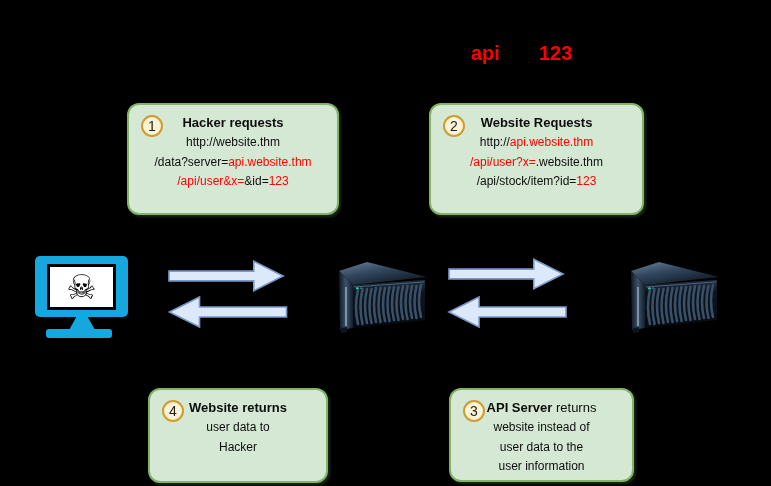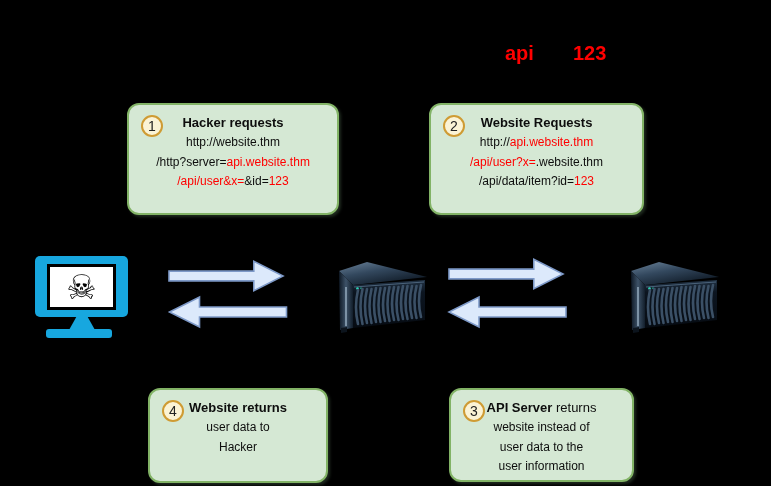--- a/index.html
+++ b/index.html
@@ -5,21 +5,21 @@
   :root{
     --bg:#000000; --red:#ff0000; --box_fill:#d5e8d4; --box_border:#82b366;
     --badge_fill:#fbf3d5; --badge_border:#cf9b33; --arrow_fill:#dce9fb;
     --arrow_border:#7d99c8; --monitor_blue:#17a7df; --text_dark:#0d0d0d;
   }
   *{margin:0;padding:0;box-sizing:border-box;}
   body{background:#000;font-family:"Liberation Sans","DejaVu Sans",sans-serif;}
   .canvas{position:relative;width:771px;height:486px;background:var(--bg);overflow:hidden;}
 
   
-  .hdr-frag{position:absolute;top:42px;color:var(--red);font-size:20px;font-weight:700;margin-left:34px;}
+  .hdr-frag{position:absolute;top:42px;color:var(--red);font-size:20px;font-weight:700;}
   .frag-api{left:471px;}
   .frag-123{left:539px;}
 
   
   .step{position:absolute;background:var(--box_fill);border:2px solid var(--box_border);
         border-radius:12px;box-shadow:2px 2px 3px rgba(90,120,90,.35);
         padding-top:8px;text-align:center;color:var(--text_dark);}
   .step-1{left:127px;top:103px;width:212px;height:112px;}
   .step-2{left:429px;top:103px;width:215px;height:112px;}
   .step-4{left:148px;top:388px;width:180px;height:95px;}
@@ -61,30 +61,30 @@
 
 <div class="canvas">
 
   <span class="hdr-frag frag-api">api</span>
   <span class="hdr-frag frag-123">123</span>
 
   <div class="step step-1">
     <div class="badge">1</div>
     <div class="title">Hacker requests</div>
     <div class="line"><span>http://website.thm</span></div>
-    <div class="line"><span>/http?server=</span><span class="red">api.website.thm</span></div>
+    <div class="line"><span>/data?server=</span><span class="red">api.website.thm</span></div>
     <div class="line"><span class="red">/api/user&amp;x=</span><span>&amp;id=</span><span class="red">123</span></div>
   </div>
 
   <div class="step step-2">
     <div class="badge">2</div>
     <div class="title">Website Requests</div>
     <div class="line"><span>http://</span><span class="red">api.website.thm</span></div>
     <div class="line"><span class="red">/api/user?x=</span><span>.website.thm</span></div>
-    <div class="line"><span>/api/data/item?id=</span><span class="red">123</span></div>
+    <div class="line"><span>/api/stock/item?id=</span><span class="red">123</span></div>
   </div>
 
   <div class="step step-4">
     <div class="badge">4</div>
     <div class="title">Website returns</div>
     <div class="line"><span>user data to</span></div>
     <div class="line"><span>Hacker</span></div>
   </div>
 
   <div class="step step-3">

